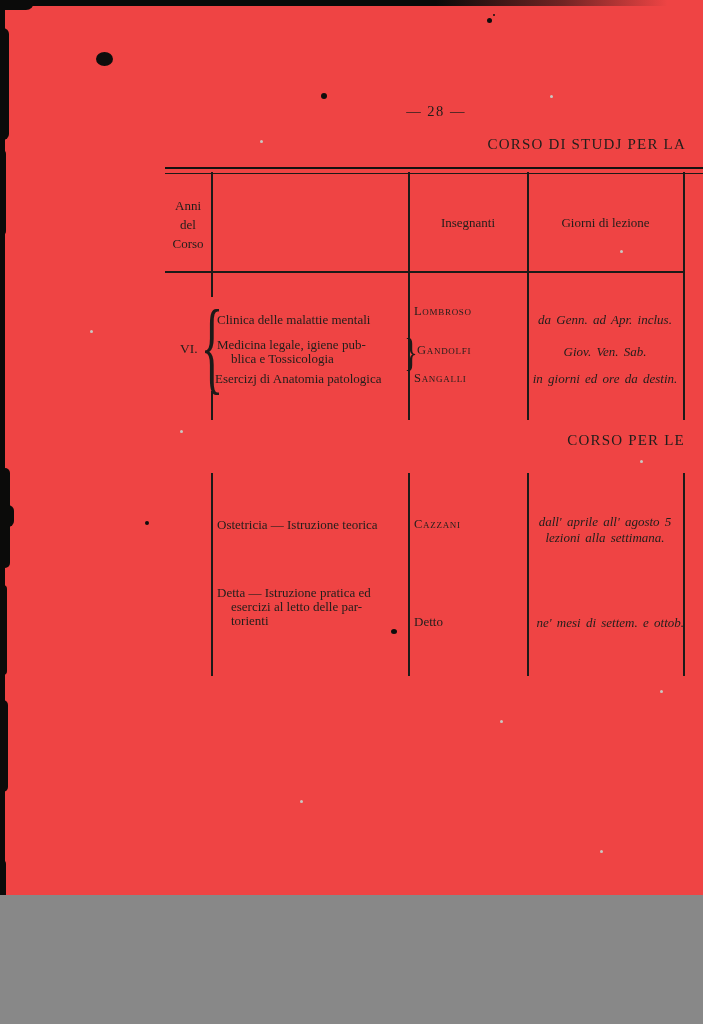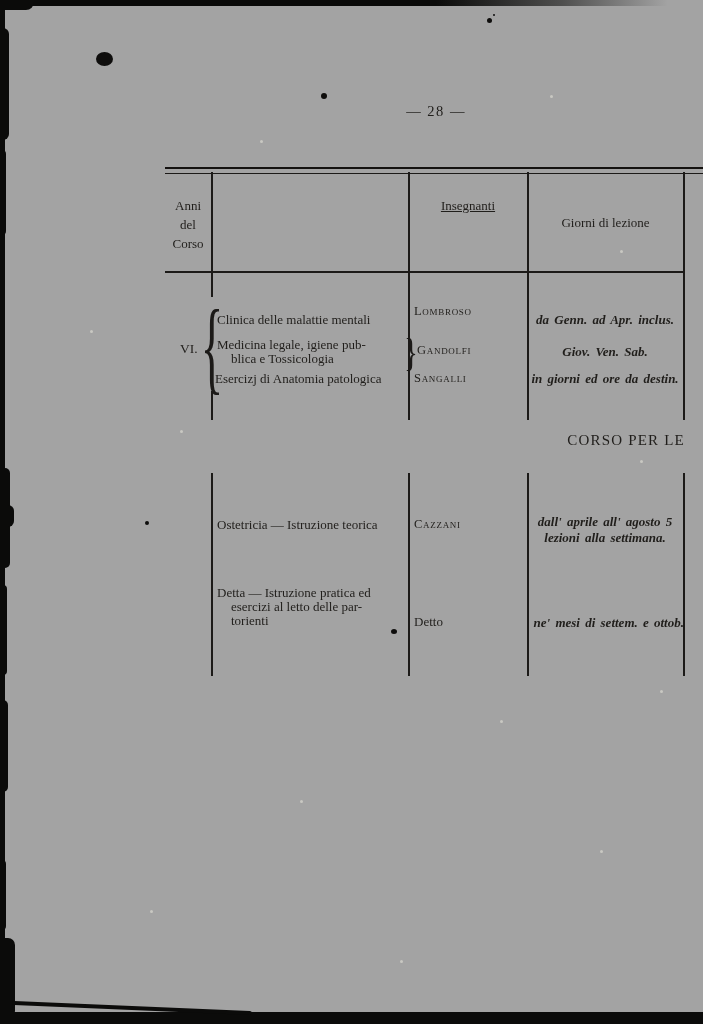--- a/index.html
+++ b/index.html
@@ -1,26 +1,26 @@
 <!DOCTYPE html>
 <html><head>
 <meta charset="utf-8">
 <style>
   html,body{margin:0;padding:0;background:#888;}
   #page{
     position:relative;
-    width:703px;height:1024px;
-    background:#a3a3a3;
+    width:703px;height:895px;
+    background:#ef4444;
     overflow:hidden;
     font-family:"Liberation Serif", serif;
     color:#201e1b;
   }
   .txt{position:absolute;font-size:13px;line-height:15px;white-space:nowrap;color:#201e1b;}
   .ctr{text-align:center;}
-  .it{font-style:italic;word-spacing:2px;font-weight:bold;}
+  .it{font-style:italic;word-spacing:2px;}
   .sc{font-variant:small-caps;letter-spacing:.7px;font-size:12.5px;}
   .head{position:absolute;font-size:15px;letter-spacing:1.2px;font-weight:500;white-space:nowrap;}
   .vline{position:absolute;width:1.5px;background:#1c1a18;}
   .hline{position:absolute;height:1.5px;background:#1c1a18;}
   .double-rule{position:absolute;left:165px;top:167px;width:538px;height:4px;
     border-top:2.5px solid #141210;border-bottom:1px solid #1c1a18;}
   .brace{position:absolute;color:#1c1a18;display:flex;align-items:center;justify-content:center;}
   .artifact{position:absolute;background:#0b0b0a;pointer-events:none;}
   .speck{position:absolute;background:#0e0d0c;border-radius:50%;pointer-events:none;}
   .faint{position:absolute;background:#c9c8c2;border-radius:50%;pointer-events:none;}
@@ -57,20 +57,21 @@
   <div class="faint" style="left:640px;top:460px;width:3px;height:3px;"></div>
   <div class="faint" style="left:90px;top:330px;width:3px;height:3px;"></div>
   <div class="faint" style="left:500px;top:720px;width:3px;height:3px;"></div>
   <div class="faint" style="left:300px;top:800px;width:3px;height:3px;"></div>
   <div class="faint" style="left:600px;top:850px;width:3px;height:3px;"></div>
   <div class="faint" style="left:150px;top:910px;width:3px;height:3px;"></div>
   <div class="faint" style="left:400px;top:960px;width:3px;height:3px;"></div>
   <div class="faint" style="left:660px;top:690px;width:3px;height:3px;"></div>
 
   <div class="txt ctr" style="left:388px;top:104px;width:96px;font-size:14.5px;letter-spacing:1.5px;">— 28 —</div>
+  <div class="head" style="right:17px;top:136px;">CORSO DI STUDJ PER LA</div>
   <div class="head" style="right:18px;top:432px;">CORSO PER LE</div>
 
   <div class="double-rule"></div>
   <div class="hline" style="left:165px;top:271px;width:519px;"></div>
 
   <div class="vline" style="left:211px;top:172px;height:125px;"></div>
   <div class="vline" style="left:211px;top:391px;height:29px;"></div>
   <div class="vline" style="left:408px;top:172px;height:248px;"></div>
   <div class="vline" style="left:527px;top:172px;height:248px;"></div>
   <div class="vline" style="left:683px;top:172px;height:248px;"></div>
@@ -78,21 +79,21 @@
   <div class="vline" style="left:211px;top:473px;height:203px;"></div>
   <div class="vline" style="left:408px;top:473px;height:203px;"></div>
   <div class="vline" style="left:527px;top:473px;height:203px;"></div>
   <div class="vline" style="left:683px;top:473px;height:203px;"></div>
 
   <div class="txt ctr" style="left:165px;top:196px;width:46px;line-height:19px;">
     <span style="display:block;">Anni</span>
     <span style="display:block;">del</span>
     <span style="display:block;">Corso</span>
   </div>
-  <div class="txt ctr" style="left:409px;top:198px;width:118px;text-decoration:underline;">Insegnanti</div>
+  <div class="txt ctr" style="left:409px;top:215px;width:118px;">Insegnanti</div>
   <div class="txt ctr" style="left:528px;top:215px;width:155px;">Giorni di lezione</div>
 
   <div class="txt" style="left:180px;top:341px;font-size:13.5px;">VI.</div>
   <div class="brace" style="left:198px;top:297px;width:28px;height:96px;font-size:104px;transform:scaleX(.45);">{</div>
 
   <div class="txt" style="left:217px;top:312px;">Clinica delle malattie mentali</div>
   <div class="txt sc" style="left:414px;top:304px;">Lombroso</div>
   <div class="txt it ctr" style="left:528px;top:312px;width:154px;">da Genn. ad Apr. inclus.</div>
 
   <div class="txt" style="left:217px;top:337px;">Medicina legale, igiene pub-</div>

